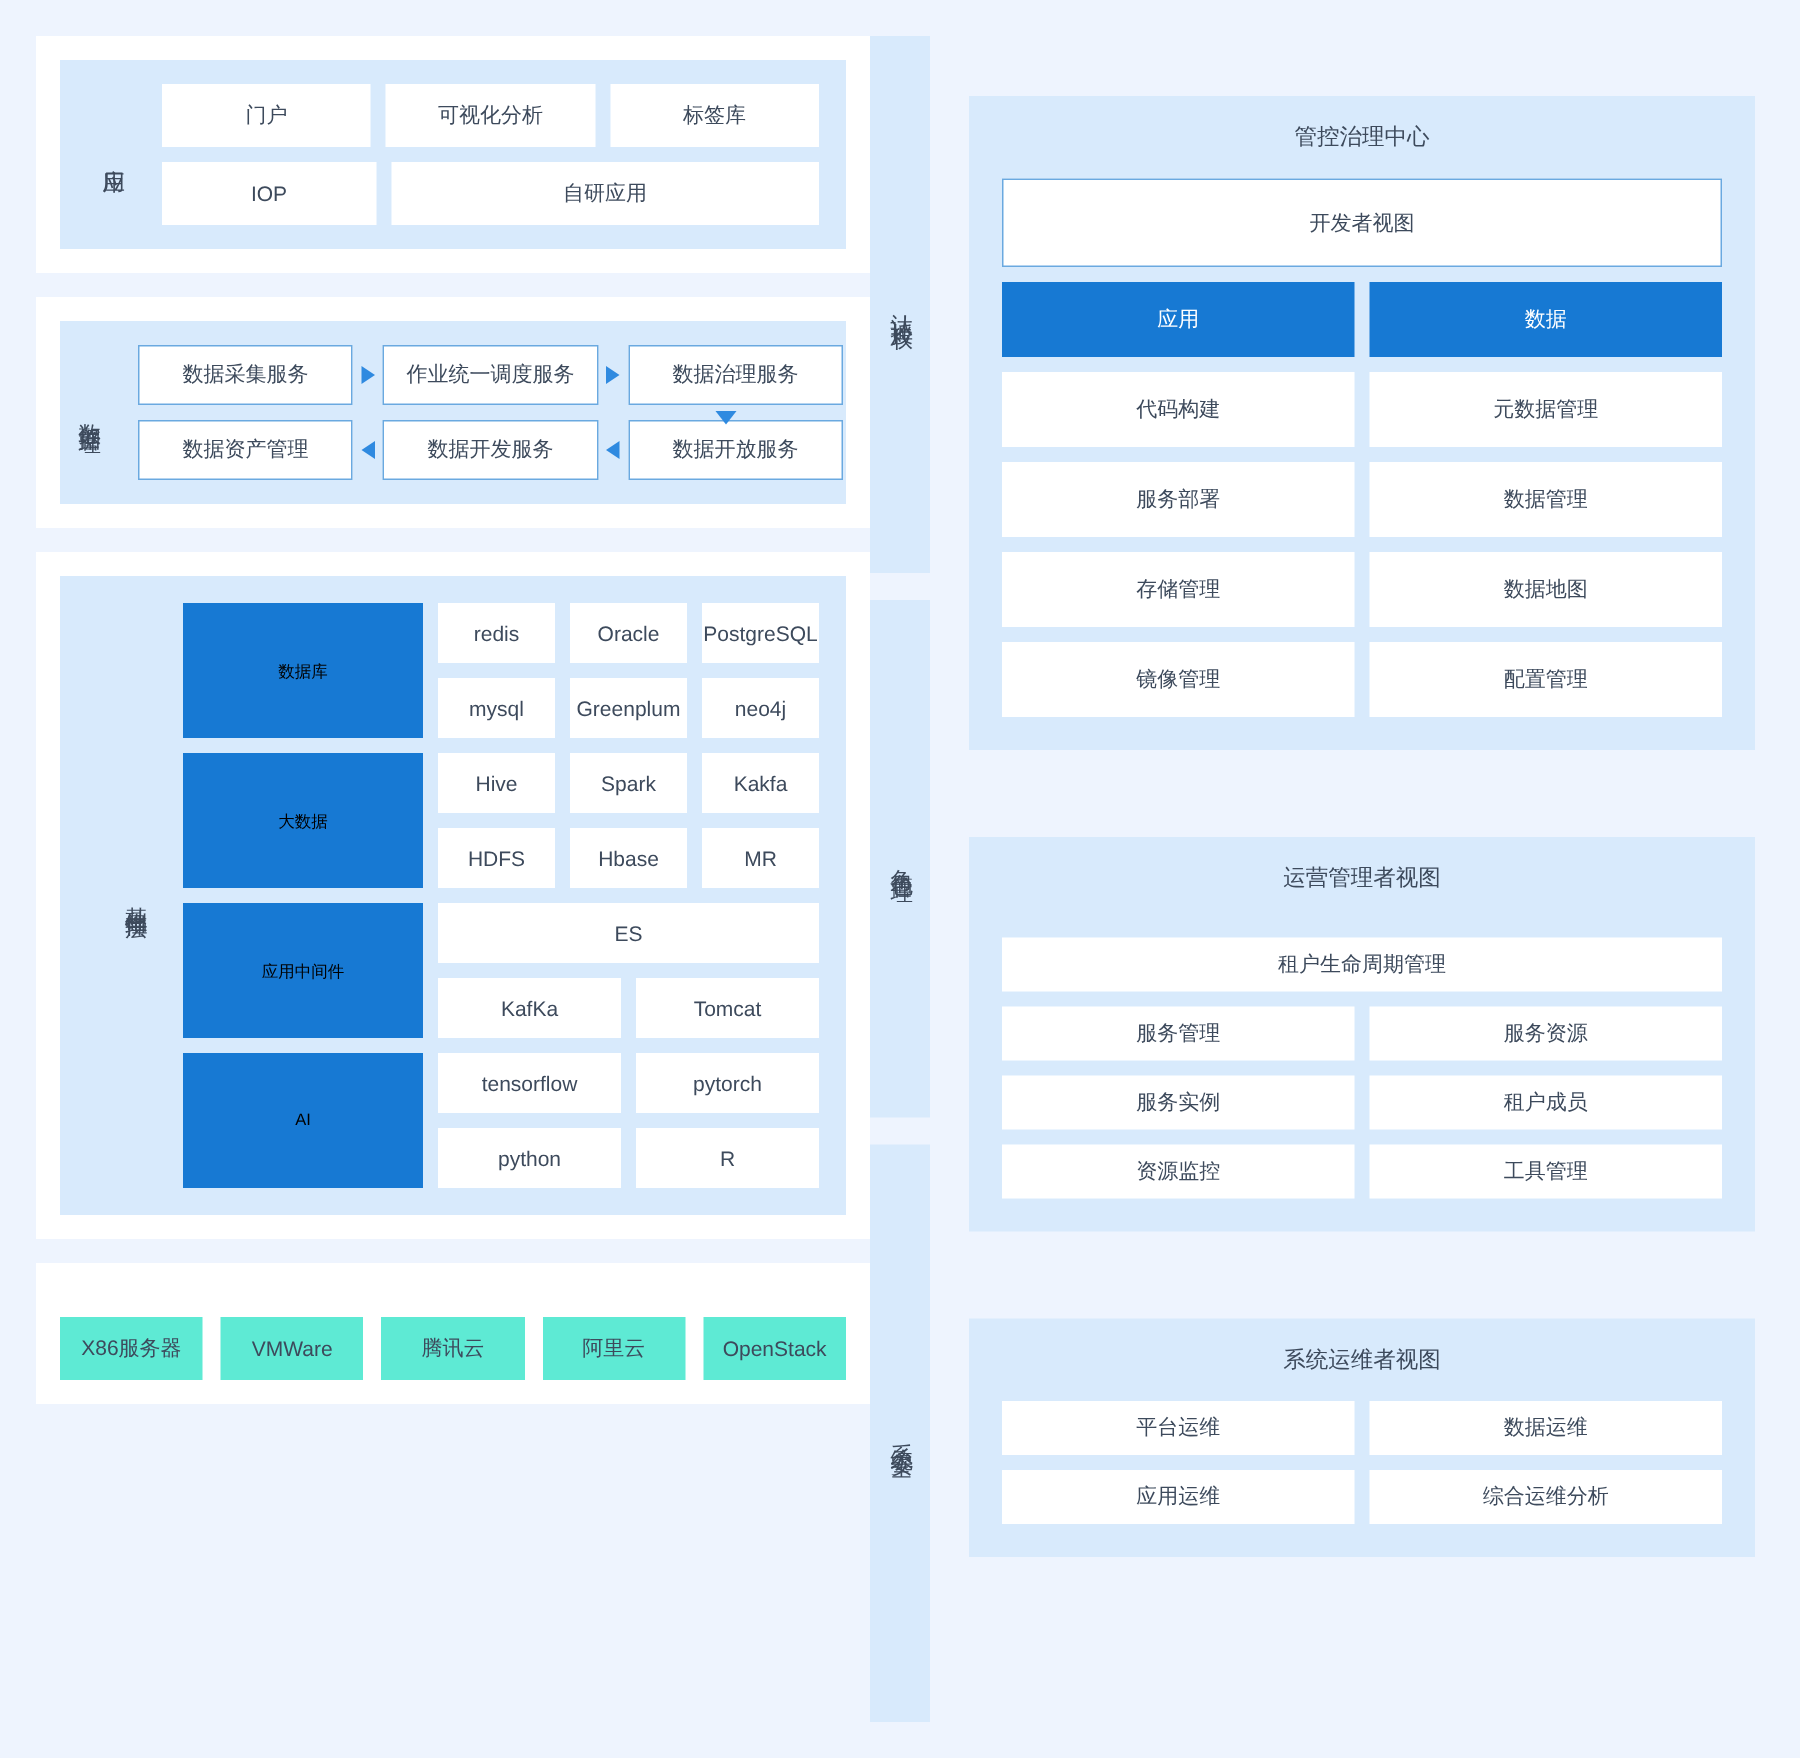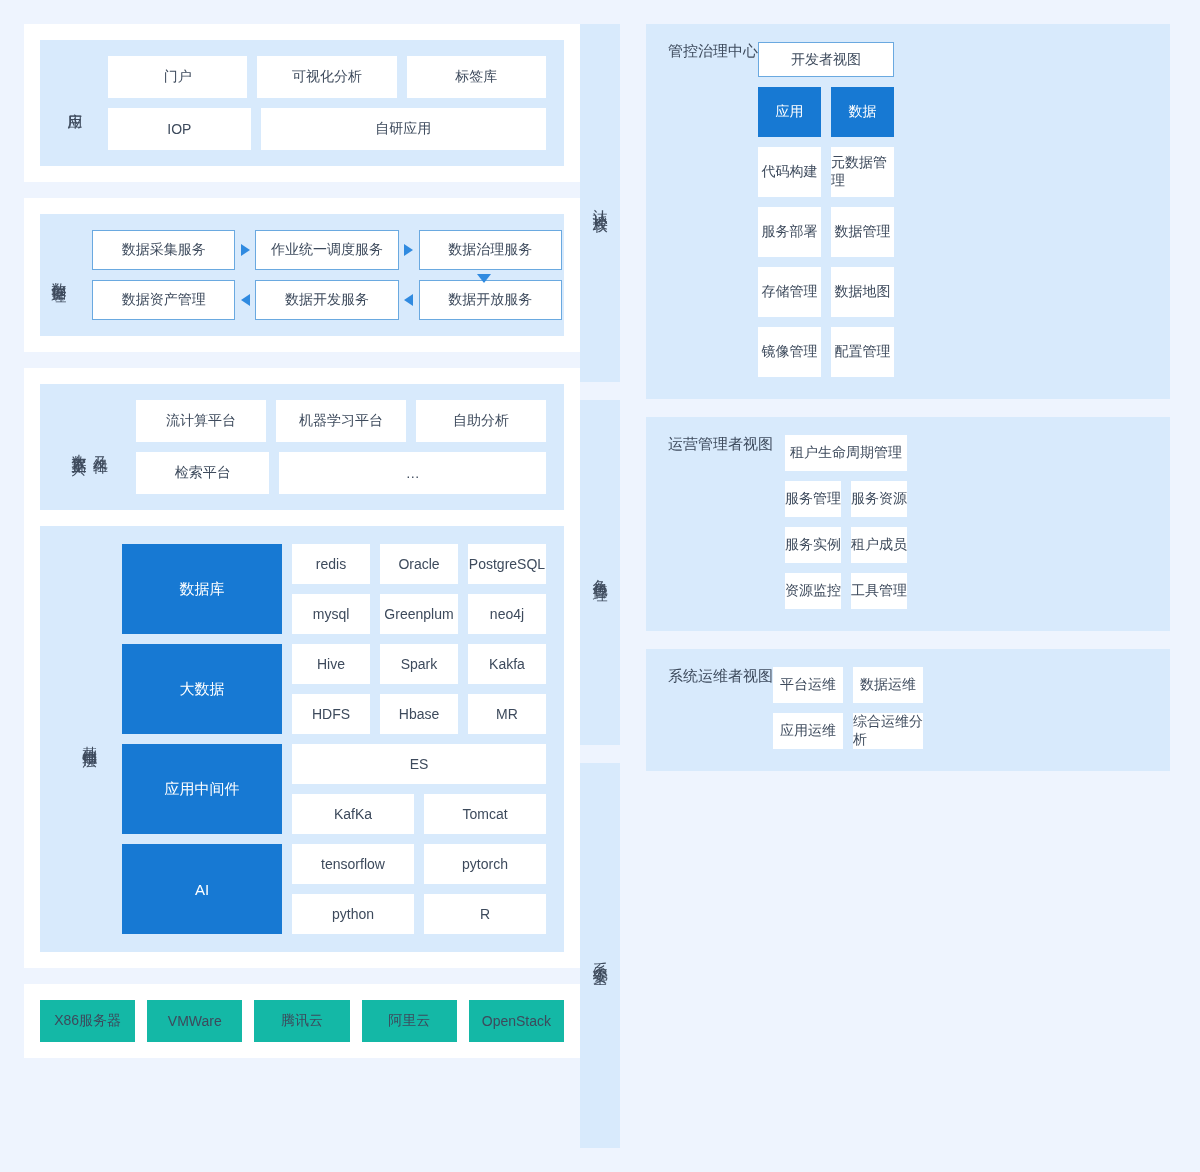--- a/index.html
+++ b/index.html
@@ -73,58 +73,58 @@
   .bd-label { display:flex; gap: 2px; width: 64px; align-items: center; justify-content: center; }
   .bd-label .col { writing-mode: vertical-rl; text-orientation: upright; font-size:15px; letter-spacing:2px; line-height:1.3; }
 
   
   .ic-panel { padding: 18px 18px; gap: 0; }
   .ic-label { width: 64px; display:flex; align-items:center; justify-content:center; }
   .ic-label .col { writing-mode: vertical-rl; text-orientation: upright; font-size:15px; letter-spacing:2px; line-height:1.3; }
   .ic-groups { flex:1; display:flex; flex-direction:column; gap: 10px; }
   .ic-group { display:flex; gap: 10px; }
   .ic-head {
-    flex: 0 0 160px; background:#1779d3; color:#ffffff; font-size:15px;
+    flex: 0 0 160px; background:#1779d3; color:#000000; font-size:11px;
     display:flex; align-items:center; justify-content:center;
   }
   .ic-items { flex:1; display:flex; flex-direction:column; gap: 10px; }
   .ic-items .row .cell { height: 40px; }
 
   
   .infra-card { background:#fff; padding: 16px; }
   .infra-row { display:flex; gap: 12px; }
   .infra-chip {
-    flex:1 1 0; background:#14b8a6; height:42px;
+    flex:1 1 0; background:#5eead4; height:42px;
     display:flex; align-items:center; justify-content:center;
-    font-size:14px; color:#3d4a5c;
+    font-size:14px; color:#3d4a5c;margin-top:20px;
   }
 
   
   .right-col { flex:1; display:flex; padding: 24px 30px 24px 0; gap: 26px; }
   .vbars { width: 40px; display:flex; flex-direction:column; gap: 18px; }
   .vbar {
     background:#d8eafc; display:flex; align-items:center; justify-content:center;
     font-size:15px; color:#3d4a5c;
   }
   .vbar .col { writing-mode: vertical-rl; text-orientation: upright; letter-spacing: 3px; line-height: 1.35; }
   .vbar.auth { flex: 0 0 358px; }
   .vbar.role { flex: 0 0 345px; }
   .vbar.sec  { flex: 1 1 auto; }
 
   .rpanels { flex:1; display:flex; flex-direction:column; gap: 18px; }
-  .rpanel { background:#d8eafc; padding: 18px 22px 22px; display:flex; flex-direction:row; }
+  .rpanel { background:#d8eafc; padding: 18px 22px 22px; display:flex; flex-direction:column;margin-top:40px; }
   .rpanel .title { text-align:center; font-size:15px; color:#3d4a5c; margin-bottom: 18px; }
   .rgrid { display:flex; flex-direction:column; gap: 10px; }
   .rrow { display:flex; gap: 10px; }
   .rcell {
     flex:1 1 0; background:#fff; height: 50px;
     display:flex; align-items:center; justify-content:center;
     font-size:14px; color:#3d4a5c;
   }
-  .rcell.outlined { border:1px solid #6aa9e0; height: 35px; }
+  .rcell.outlined { border:1px solid #6aa9e0; height: 59px; }
   .rcell.blue { background:#1779d3; color:#fff; }
   .rcell.full { flex: 1 1 100%; }
   .panel-mgmt { flex: 0 0 auto; }
   .panel-ops  { flex: 0 0 auto; gap: 12px; }
   .panel-sys  { flex: 0 0 auto; }
   .panel-ops .rcell, .panel-sys .rcell { height: 36px; }
 </style>
 </head>
 <body>
 
@@ -178,37 +178,20 @@
             <div class="arrow-r arrow-l">
                 <span class="tri"></span>
               </div>
             <div class="dm-box">数据开放服务</div>
           </div>
         </div>
       </div>
     </div>
 
     <div class="white-card" style="display:flex;flex-direction:column;gap:16px;">
-      <div class="panel bd-panel">
-        <div class="bd-label">
-          <span class="col">大数据工具</span>
-          <span class="col">及组件</span>
-        </div>
-        <div class="rows">
-          <div class="row">
-            <div class="cell tall">流计算平台</div>
-            <div class="cell tall">机器学习平台</div>
-            <div class="cell tall">自助分析</div>
-          </div>
-          <div class="row">
-            <div class="cell tall">检索平台</div>
-            <div class="cell tall" style="flex:2 1 0">…</div>
-          </div>
-        </div>
-      </div>
 
       <div class="panel ic-panel">
         <div class="ic-label">
           <span class="col">基础组件层</span>
         </div>
         <div class="ic-groups">
 
           <div class="ic-group">
             <div class="ic-head">数据库</div>
             <div class="ic-items">

